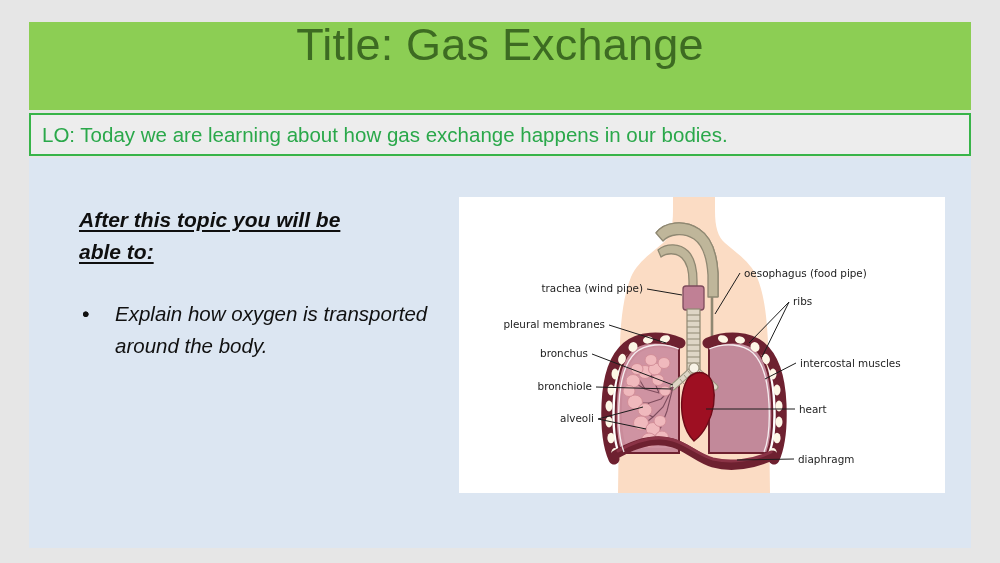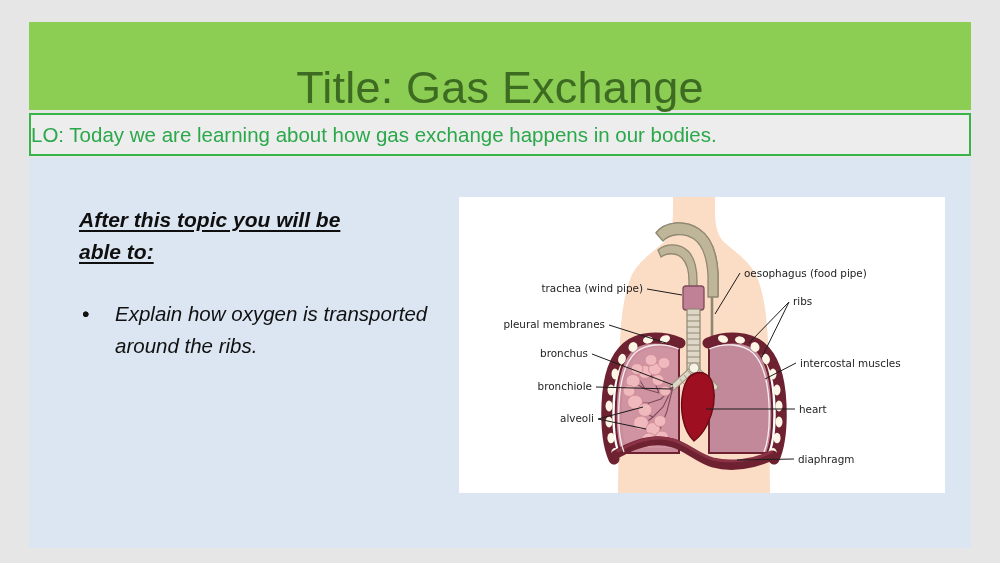--- a/index.html
+++ b/index.html
@@ -22,21 +22,21 @@
     width: 1000px; height: 563px;
   }
 
   
   #title-bar {
     position: absolute;
     left: 29px; top: 22px;
     width: 942px; height: 88px;
     background: #8cce54;
     display: flex;
-    align-items: flex-end;
+    align-items: flex-start;
     justify-content: center;
     box-sizing: border-box;
   }
   #title-text {
     color: #3d6b22;
     font-size: 45px;
     line-height: 1;
     letter-spacing: 0.2px;
     white-space: nowrap;
   }
@@ -48,20 +48,21 @@
     width: 942px; height: 43px;
     background: #ededed;
     border: 2px solid #38b449;
     box-sizing: border-box;
     display: flex;
     align-items: center;
   }
   #lo-text {
     color: #2aa84a;
     font-size: 20.5px;
+    padding-left: 11px;
     white-space: nowrap;
   }
 
   
   #body-panel {
     position: absolute;
     left: 29px; top: 158px;
     width: 942px; height: 390px;
     background: #dce6f2;
     box-sizing: border-box;
@@ -138,21 +139,21 @@
 
     <div id="left-col">
       <div id="objectives-heading">After this topic you will be able to:</div>
 
       <ul id="bullet-list">
         <li>
           <span class="bullet-dot">•</span>
         </li>
         <li>
           <span class="bullet-dot">•</span>
-          <span>Explain how oxygen is transported around the ribs.</span>
+          <span>Explain how oxygen is transported around the body.</span>
         </li>
       </ul>
     </div>
 
     <div id="diagram-box">
       <svg id="diagram-svg" width="486" height="296" viewBox="0 0 486 296" xmlns="http://www.w3.org/2000/svg">
 
         <g>
           <path d="M214 0
                    L214 14

